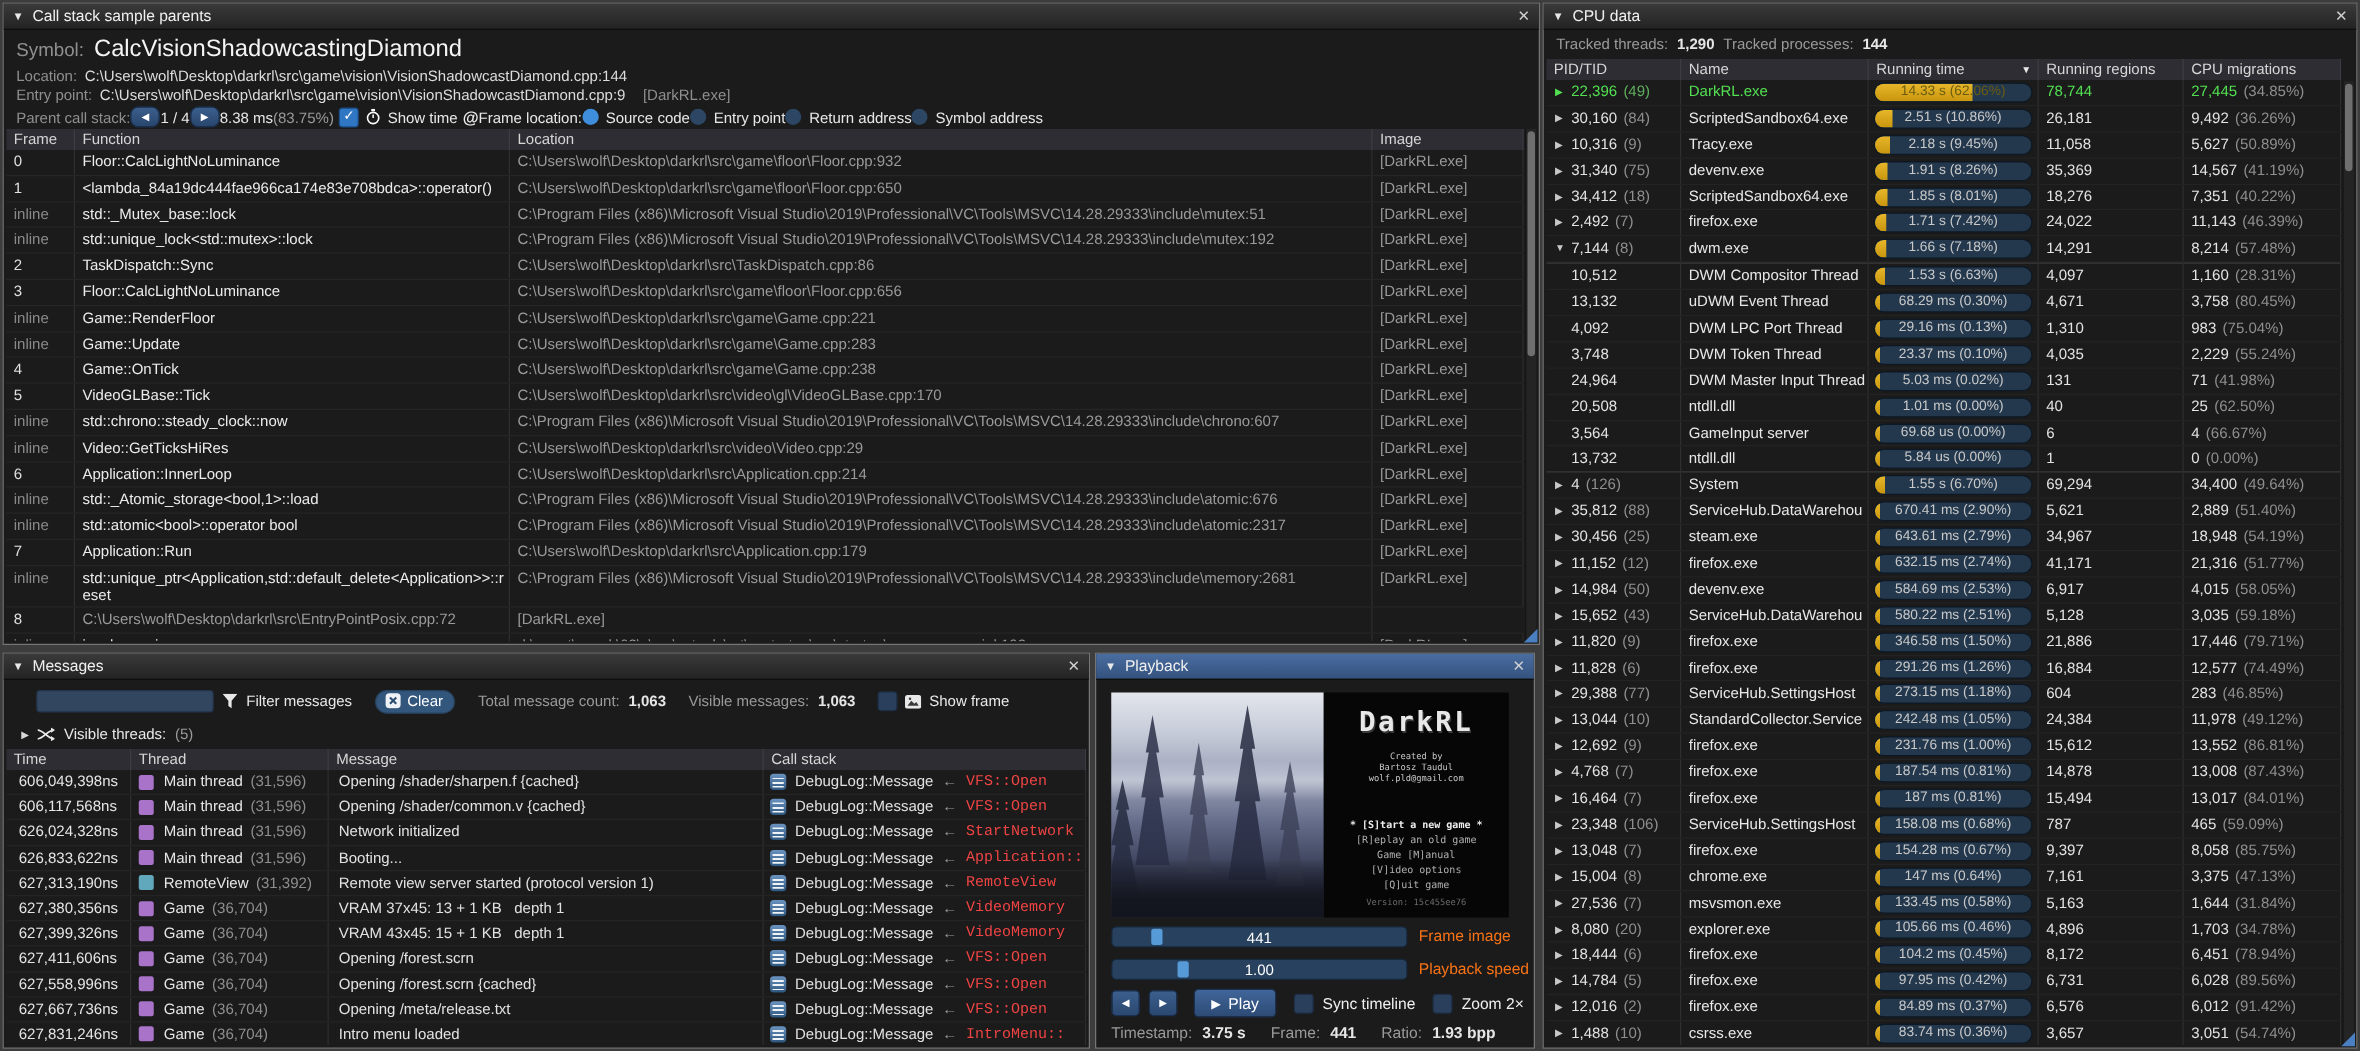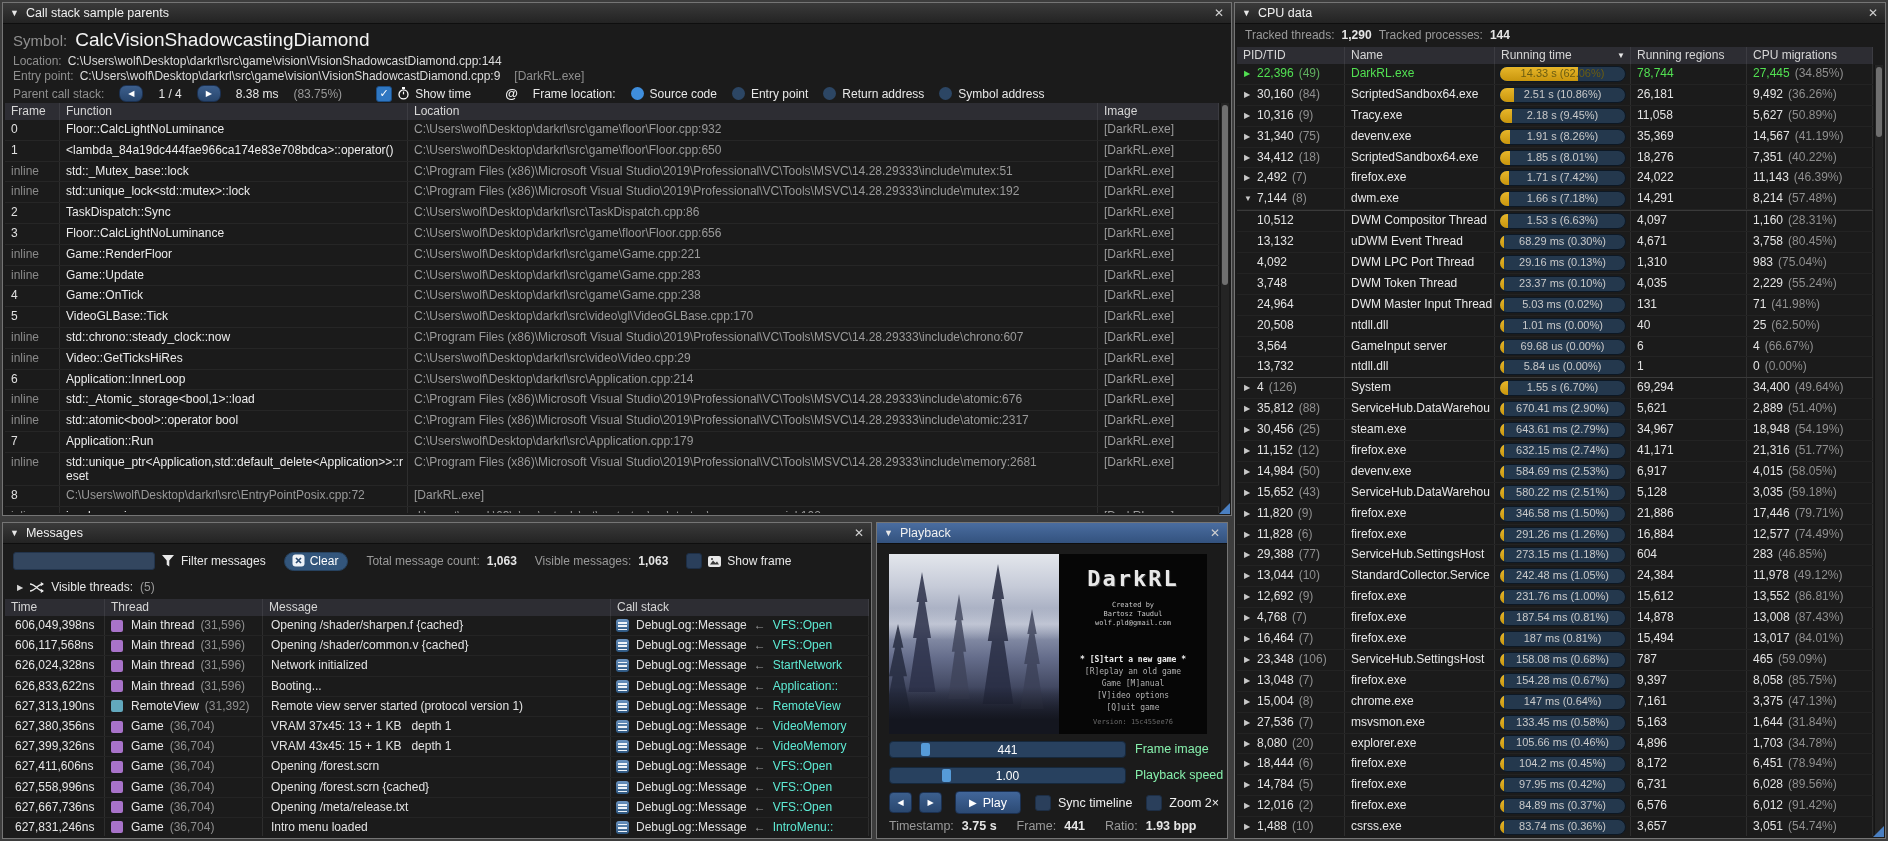--- a/index.html
+++ b/index.html
@@ -19,21 +19,21 @@
   .gray{color:#9a9a9a;} .white{color:#e6e6e6;} .bold{font-weight:bold;}
 
   
   #p-callstack{left:2px;top:2px;width:1230px;height:514px;}
   .info-line{position:absolute;left:10px;white-space:nowrap;font-size:12px;}
   #sym-line{top:26px;} #sym-line .lbl{color:#8f8f8f;font-size:15px;}
   #sym-line .val{color:#f5f5f5;font-size:19px;margin-left:8px;}
   #loc-line{top:51px;} #ent-line{top:66px;}
   .info-line .lbl2{color:#8f8f8f;} .info-line .pth{color:#dcdcdc;margin-left:6px;}
   .info-line .img{color:#8f8f8f;margin-left:14px;}
-  #nav-line{top:82px;display:flex;align-items:center;gap:15px;color:#e8e8e8;}
+  #nav-line{top:82px;display:flex;align-items:center;gap:0;color:#e8e8e8;}
   .navbtn{width:22px;height:15px;border-radius:7px;background:linear-gradient(#3c5f8d,#28466d);
           border:1px solid #1b3050;color:#fff;font-size:8px;display:flex;align-items:center;justify-content:center;}
   .cbx{width:14px;height:14px;border-radius:3px;background:#2f77c2;border:1px solid #1c4f87;
        color:#fff;font-size:11px;line-height:13px;text-align:center;}
   .cbx.off{background:#2a3f5b;border:1px solid #1d2e45;color:transparent;}
   .radio{width:13px;height:13px;border-radius:50%;background:#2c4664;}
   .radio.sel{background:#3f8edd;}
   .rgrp{display:flex;align-items:center;gap:6px;}
   .at{font-weight:bold;font-size:13px;color:#f0f0f0;}
   .cs-table{position:absolute;left:2px;right:12px;top:100px;bottom:2px;overflow:hidden;font-size:12px;}
@@ -44,21 +44,21 @@
   .cs-row .f{color:#e0e0e0;} .cs-row.inl .f{color:#8a8a8a;}
   .cs-row .fn{color:#ececec;} .cs-row .lc{color:#9a9a9a;} .cs-row .im{color:#9a9a9a;}
   .cs-row.wrap .c{white-space:normal;word-break:break-all;line-height:14px;padding-top:2px;min-height:30px;}
   .vscroll{position:absolute;width:8px;background:#242424;border-left:1px solid #151515;}
   .vthumb{position:absolute;left:1px;right:1px;background:#6f6f6f;border-radius:3px;}
   .grip{position:absolute;right:1px;bottom:1px;width:0;height:0;
         border-left:11px solid transparent;border-bottom:11px solid #4a7fc1;}
 
   
   #p-messages{left:2px;top:522px;width:870px;height:317px;}
-  .m-toolbar{position:absolute;top:28px;left:10px;height:20px;display:flex;align-items:center;gap:7px;
+  .m-toolbar{position:absolute;top:28px;left:26px;height:20px;display:flex;align-items:center;gap:7px;
              font-size:12px;color:#e8e8e8;white-space:nowrap;}
   .filter-input{width:140px;height:16px;background:#33465f;border:1px solid #22344c;border-radius:3px;}
   .clear-btn{display:flex;align-items:center;gap:5px;background:#33567c;border:1px solid #27425f;
              border-radius:10px;padding:1px 9px 2px 7px;color:#fff;}
   .sp{width:4px;}
   .m-threads{position:absolute;top:57px;left:14px;display:flex;align-items:center;gap:7px;
              font-size:12px;color:#e8e8e8;}
   .m-threads .exp{color:#d8d8d8;font-size:8px;}
   .msg-table{position:absolute;left:2px;top:76px;right:2px;bottom:2px;overflow:hidden;font-size:12px;}
   .msg-grid{grid-template-columns:100px 158px 348px 1fr;}
@@ -68,21 +68,21 @@
   .msg-row .tm{color:#e6e6e6;padding-left:10px;}
   .msg-row .th{display:flex;align-items:center;}
   .chip{width:12px;height:12px;border-radius:2px;margin:0 8px 0 6px;flex:none;}
   .thn{color:#e6e6e6;} .thc{color:#8f8f8f;margin-left:6px;}
   .msg-row .ms{color:#e2e2e2;padding-left:8px;white-space:pre;}
   .msg-row .cs{display:flex;align-items:center;gap:7px;padding-left:5px;}
   .cs-ico{width:13px;height:13px;border-radius:3px;background:linear-gradient(#6a93c0,#2e5780);
           position:relative;flex:none;}
   .cs-ico::before{content:"";position:absolute;left:2px;right:2px;top:3px;height:8px;
           background:repeating-linear-gradient(180deg,#eef3f8 0 1.5px,rgba(0,0,0,0) 1.5px 3.4px);}
-  .cs .s1{color:#e0e0e0;} .cs .ar{color:#9a9a9a;} .cs .s2{color:#5eead4;}
+  .cs .s1{color:#e0e0e0;} .cs .ar{color:#9a9a9a;} .cs .s2{color:#ef4444;font-family:Liberation Mono, monospace;}
 
   
   #p-playback{left:876px;top:522px;width:352px;height:317px;}
   .pb-thumb{position:absolute;left:12px;top:31px;width:318px;height:180px;}
   .pb-left{position:absolute;left:0;top:0;width:170px;height:180px;overflow:hidden;
      background:linear-gradient(180deg,#e3e6ec 0%,#c6cbd8 18%,#9aa2b8 38%,#646c8a 58%,#3a4058 78%,#1c2034 100%);}
   .tree{position:absolute;background:#2c3049d9;
      clip-path:polygon(50% 0%,68% 25%,60% 25%,80% 55%,68% 55%,95% 100%,5% 100%,32% 55%,20% 55%,40% 25%,32% 25%);}
   .pb-left .fogband{position:absolute;left:0;right:0;top:30%;height:18%;
      background:linear-gradient(180deg,rgba(225,228,236,0),rgba(225,228,236,.55),rgba(225,228,236,0));}
@@ -94,21 +94,21 @@
      text-shadow:1px 1px 0 #3a3a3a;}
   .pb-credit{font-size:7px;color:#c8c8c8;line-height:9px;}
   .pb-credit:first-of-type{margin-top:10px;}
   .pb-menu{margin-top:26px;}
   .pb-menu div{font-size:8px;color:#b0b0b0;line-height:12px;}
   .pb-menu div:first-child{color:#eeeeee;font-weight:bold;}
   .pb-ver{position:absolute;bottom:8px;left:0;right:0;font-size:7px;color:#6a6a6a;}
   .slider{position:absolute;left:12px;width:237px;height:17px;background:#28415f;border:1px solid #16283c;
      border-radius:4px;color:#fff;font-size:12px;display:flex;align-items:center;justify-content:center;box-sizing:border-box;}
   .slider .thumb{position:absolute;top:1px;bottom:1px;width:9px;background:#569bd8;border-radius:2px;}
-  .sl-label{position:absolute;left:258px;color:#86efac;font-size:12.5px;line-height:17px;}
+  .sl-label{position:absolute;left:258px;color:#f97316;font-size:12.5px;line-height:17px;}
   .pb-buttons{position:absolute;left:12px;top:268px;display:flex;align-items:center;gap:7px;}
   .pb-btn{width:21px;height:19px;border-radius:4px;background:linear-gradient(#3c5f8d,#2a4870);
      border:1px solid #1b3050;color:#fff;font-size:8px;display:flex;align-items:center;justify-content:center;}
   .play-btn{width:64px;height:21px;border-radius:4px;background:linear-gradient(#41669a,#2c4a74);
      border:1px solid #1b3050;color:#fff;font-size:12.5px;display:flex;align-items:center;justify-content:center;gap:6px;margin-left:6px;}
   .play-btn .pi{font-size:10px;}
   .pb-check{display:flex;align-items:center;gap:7px;color:#f0f0f0;font-size:12.5px;margin-left:7px;}
   .pb-status{position:absolute;left:12px;top:296px;font-size:12.5px;display:flex;gap:8px;white-space:nowrap;}
 
   

